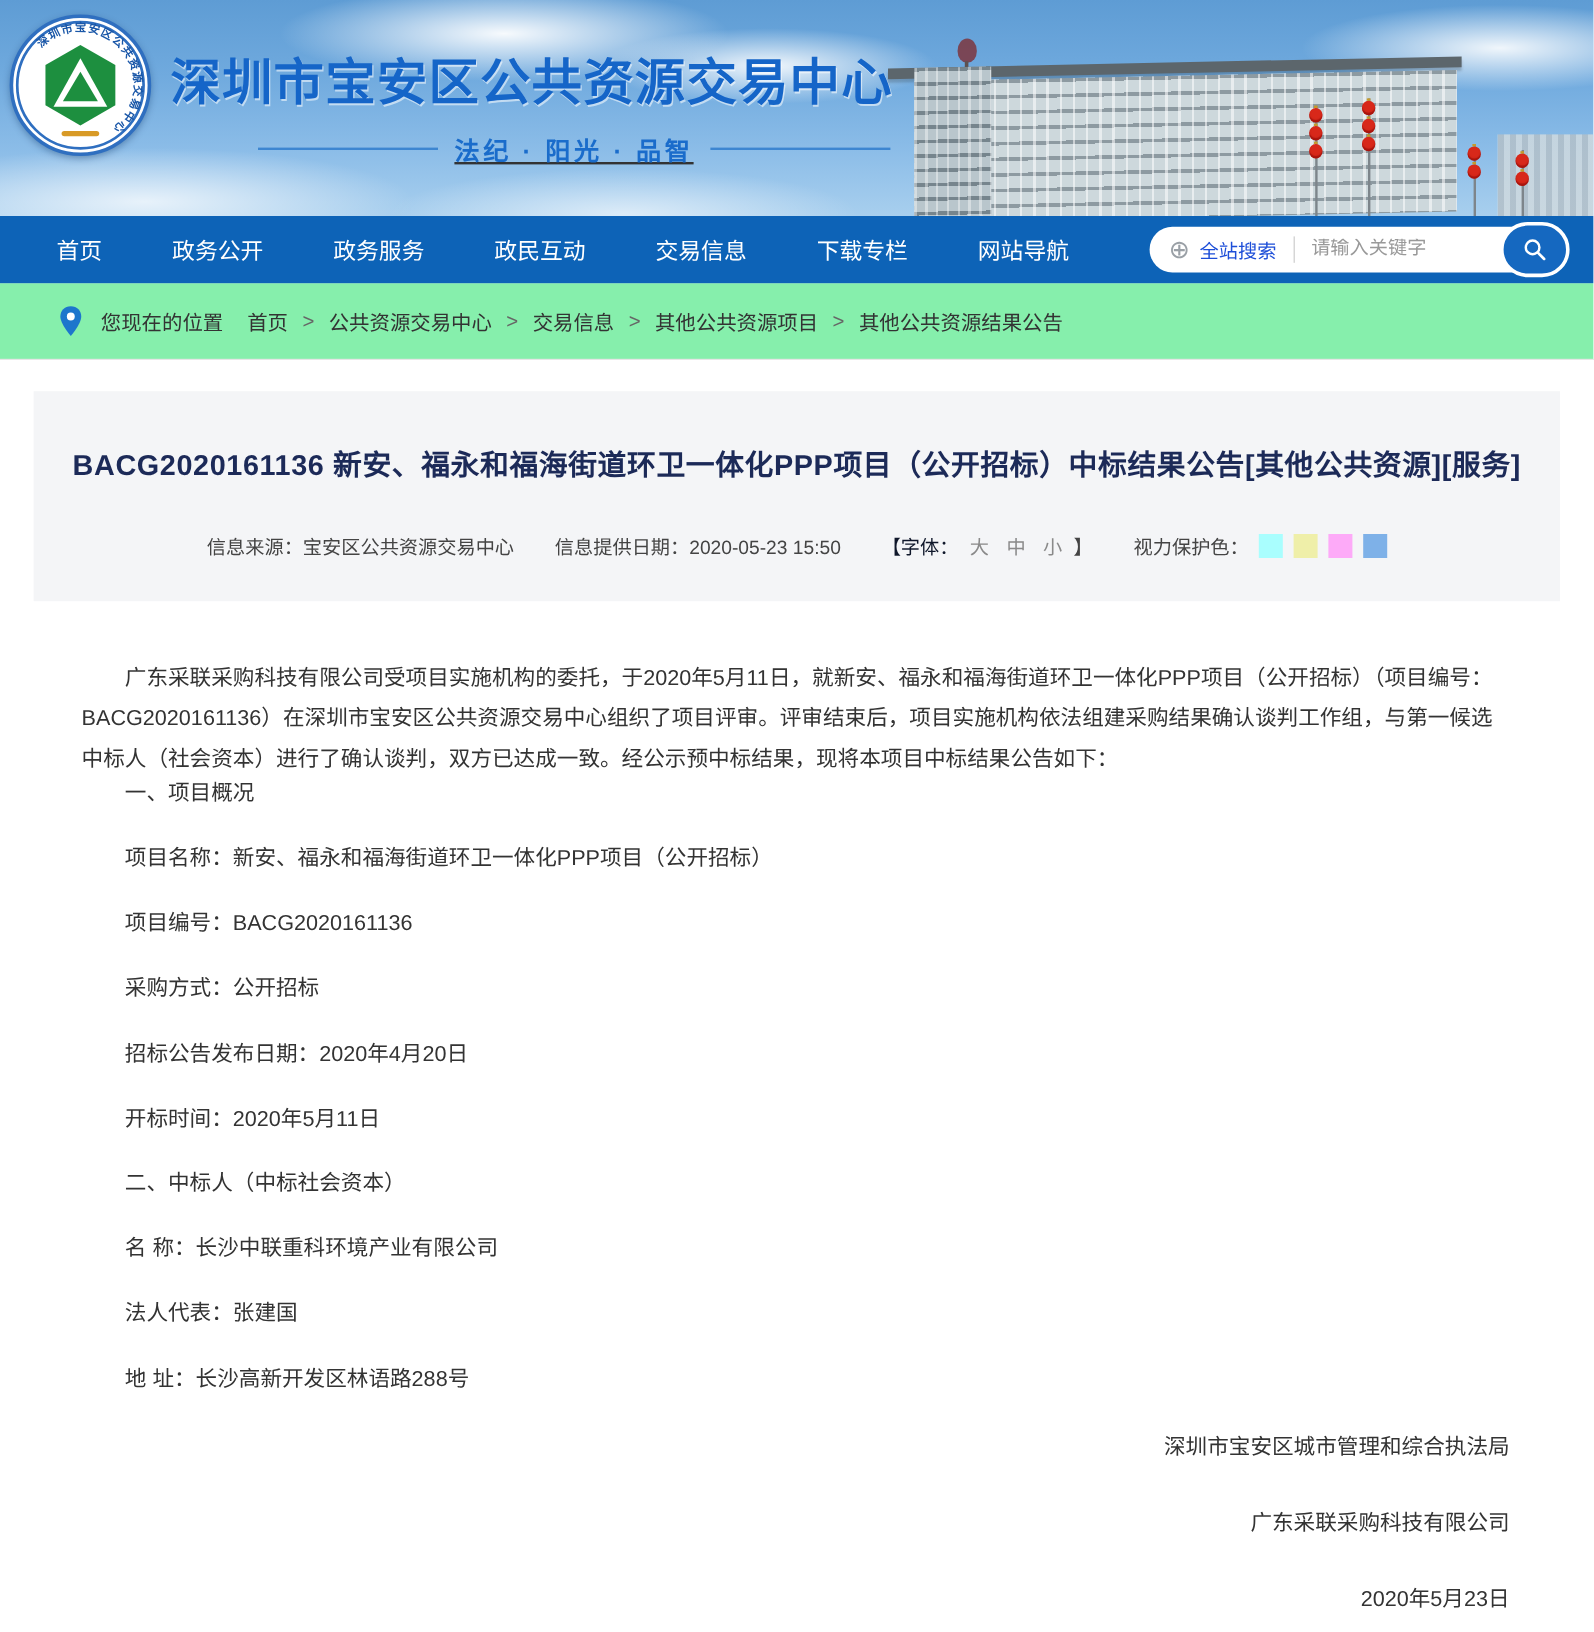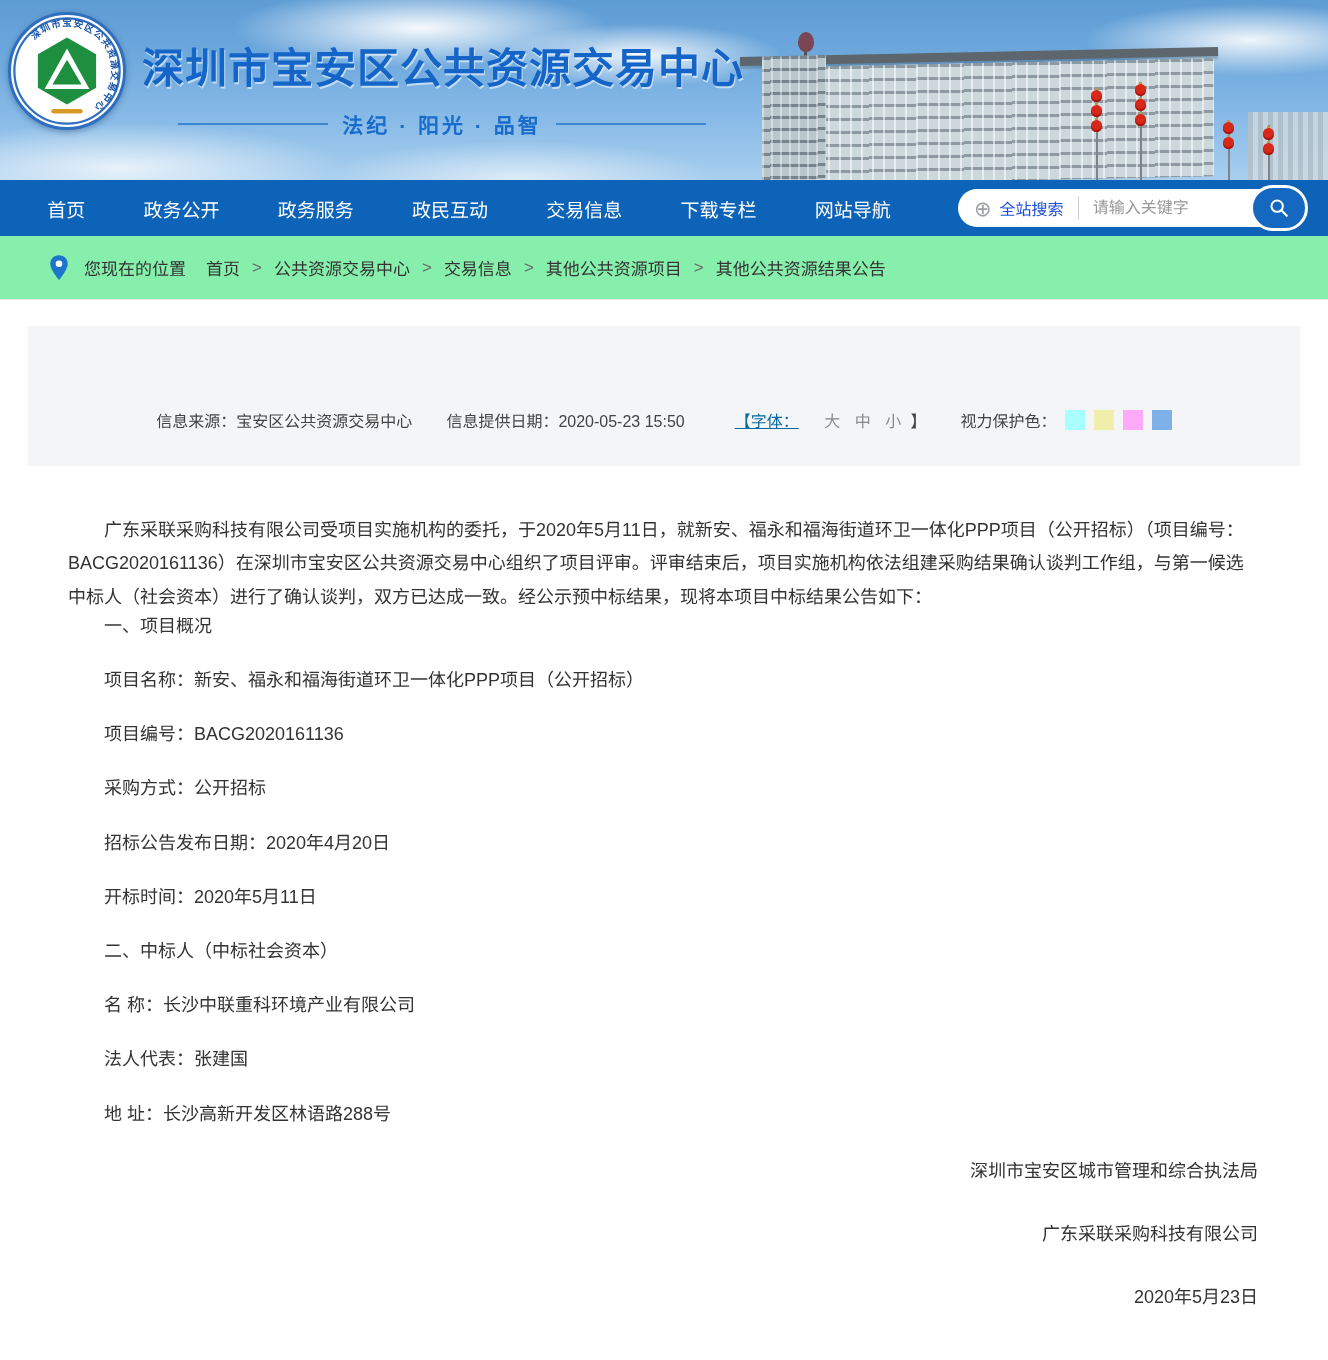--- a/index.html
+++ b/index.html
@@ -25,21 +25,21 @@
     position:absolute; left:8px; top:12px; width:118px; height:118px; border-radius:50%;
     background:#fff; border:3px solid #2f6fc0;
     display:flex; align-items:center; justify-content:center;
     box-shadow:0 2px 6px rgba(0,40,90,.35);
   }
   .site-head { position:absolute; left:142px; top:34px; width:600px; text-align:center; }
   .site-title {
     font-size:42px; font-weight:bold; color:#1565c8; letter-spacing:1px; white-space:nowrap;
     text-shadow:1px 2px 0 rgba(255,255,255,.55);
   }
-  .slogan-row { margin-top:14px; display:flex; align-items:center; justify-content:center; gap:14px; }
+  .slogan-row { margin-top:14px; display:flex; align-items:center; justify-content:flex-end; gap:14px;text-decoration:underline; }
   .slogan-line { width:150px; height:0; border-top:2px solid #2f7ccd; opacity:.85; }
   .slogan { font-size:21px; font-weight:bold; color:#1a6ccb; letter-spacing:3px; white-space:nowrap; }
 
   
   .building { position:absolute; right:0; bottom:0; width:600px; height:150px; }
   .b-roof { position:absolute; left:12px; top:22px; width:478px; height:9px; background:#5c666c;
     transform:skewY(-1.2deg); box-shadow:0 3px 2px rgba(40,50,60,.25); }
   .b-main { position:absolute; left:34px; top:33px; width:452px; height:118px;
     background:
       repeating-linear-gradient(90deg, rgba(255,255,255,.55) 0 2px, rgba(0,0,0,0) 2px 11px),
@@ -199,25 +199,26 @@
   <span class="crumb-item">公共资源交易中心</span>
   <span class="crumb-sep">&gt;</span>
   <span class="crumb-item">交易信息</span>
   <span class="crumb-sep">&gt;</span>
   <span class="crumb-item">其他公共资源项目</span>
   <span class="crumb-sep">&gt;</span>
   <span class="crumb-item">其他公共资源结果公告</span>
 </div>
 
 <div class="title-box">
+  <div class="doc-title">BACG2020161136 新安、福永和福海街道环卫一体化PPP项目（公开招标）中标结果公告[其他公共资源][服务]</div>
   <div class="meta-row">
     <span class="meta-piece">信息来源：宝安区公共资源交易中心</span>
     <span class="meta-piece">信息提供日期：2020-05-23 15:50</span>
     <span class="meta-piece font-sizes">
-      <span style="color:#0369a1; margin:16px;text-decoration:underline;">【字体：</span>
+      <span style="color:#0f172a; margin:0;">【字体：</span>
       <span>大</span>
       <span>中</span>
       <span>小</span>
       <span style="color:#444; margin:0;">】</span>
     </span>
     <span class="meta-piece eye-group">
       <span>视力保护色：</span>
       <span class="swatches">
         <span class="swatch" style="background: rgb(169, 254, 254);"></span>
         <span class="swatch" style="background: rgb(239, 239, 169);"></span>

